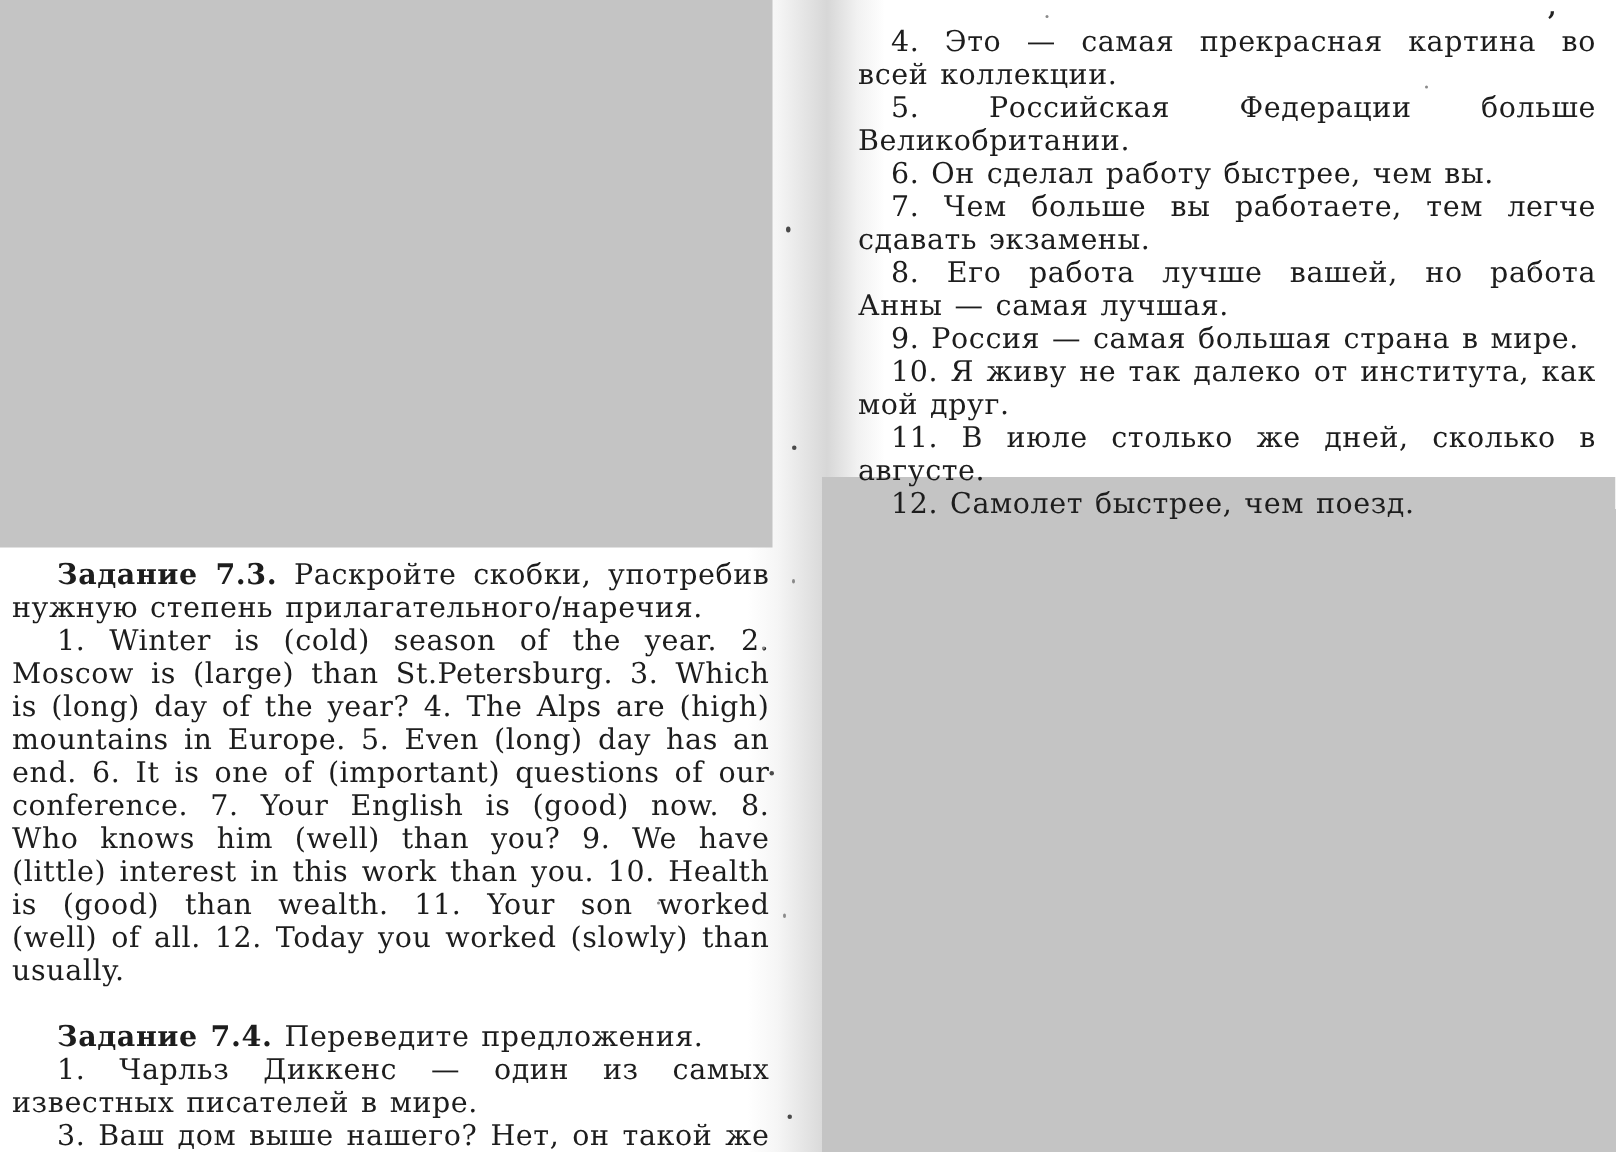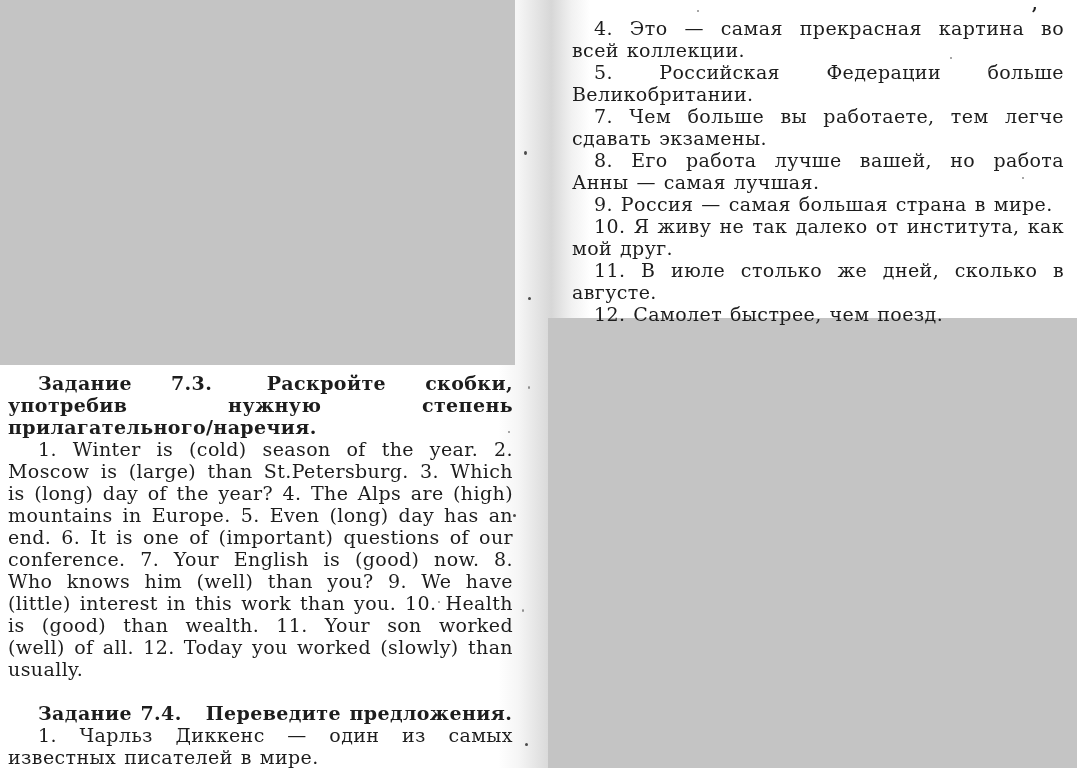--- a/index.html
+++ b/index.html
@@ -35,21 +35,21 @@
     text-align: justify;
     letter-spacing: 0.4px;
     word-spacing: 1.5px;
   }
   .col p { margin: 0; text-indent: 30px; hyphens: manual; }
   .col-left  { left: 8px;   top: 372px; width: 505px; }
   .col-right { left: 572px; top: 17px;  width: 492px; }
   .col-right p { text-indent: 22px; }
 
   .task-label { font-weight: bold; }
-  .task-instr { font-weight: bold; margin-left: 16px; }
+  .task-instr { font-weight: normal; }
   .task-gap   { margin-top: 22px !important; }
 
   
   .speck {
     position: absolute;
     background: #4a4a4a;
     border-radius: 50%;
   }
   .speck.faint { background: #8a8a8a; }
 
@@ -85,20 +85,21 @@
       <span class="task-label">Задание 7.4.</span>
       <span class="task-instr">Переведите предложения.</span>
     </p>
     <p>1. Чарльз Диккенс — один из самых известных пи­сателей в мире.</p>
     <p>3. Ваш дом выше нашего? Нет, он такой же высо­кий, как ваш.</p>
   </div>
 
   <div class="col col-right">
     <p>4. Это — самая прекрасная картина во всей кол­лекции.</p>
     <p>5. Российская Федерации больше Великобритании.</p>
+    <p>6. Он сделал работу быстрее, чем вы.</p>
     <p>7. Чем больше вы работаете, тем легче сдавать эк­замены.</p>
     <p>8. Его работа лучше вашей, но работа Анны — са­мая лучшая.</p>
     <p>9. Россия — самая большая страна в мире.</p>
     <p>10. Я живу не так далеко от института, как мой друг.</p>
     <p>11. В июле столько же дней, сколько в августе.</p>
     <p>12. Самолет быстрее, чем поезд.</p>
   </div>
 
   <div class="speck" style="left:524px; top:151px; width:3px; height:4px;"></div>
   <div class="speck" style="left:528px; top:297px; width:3px; height:3px;"></div>

